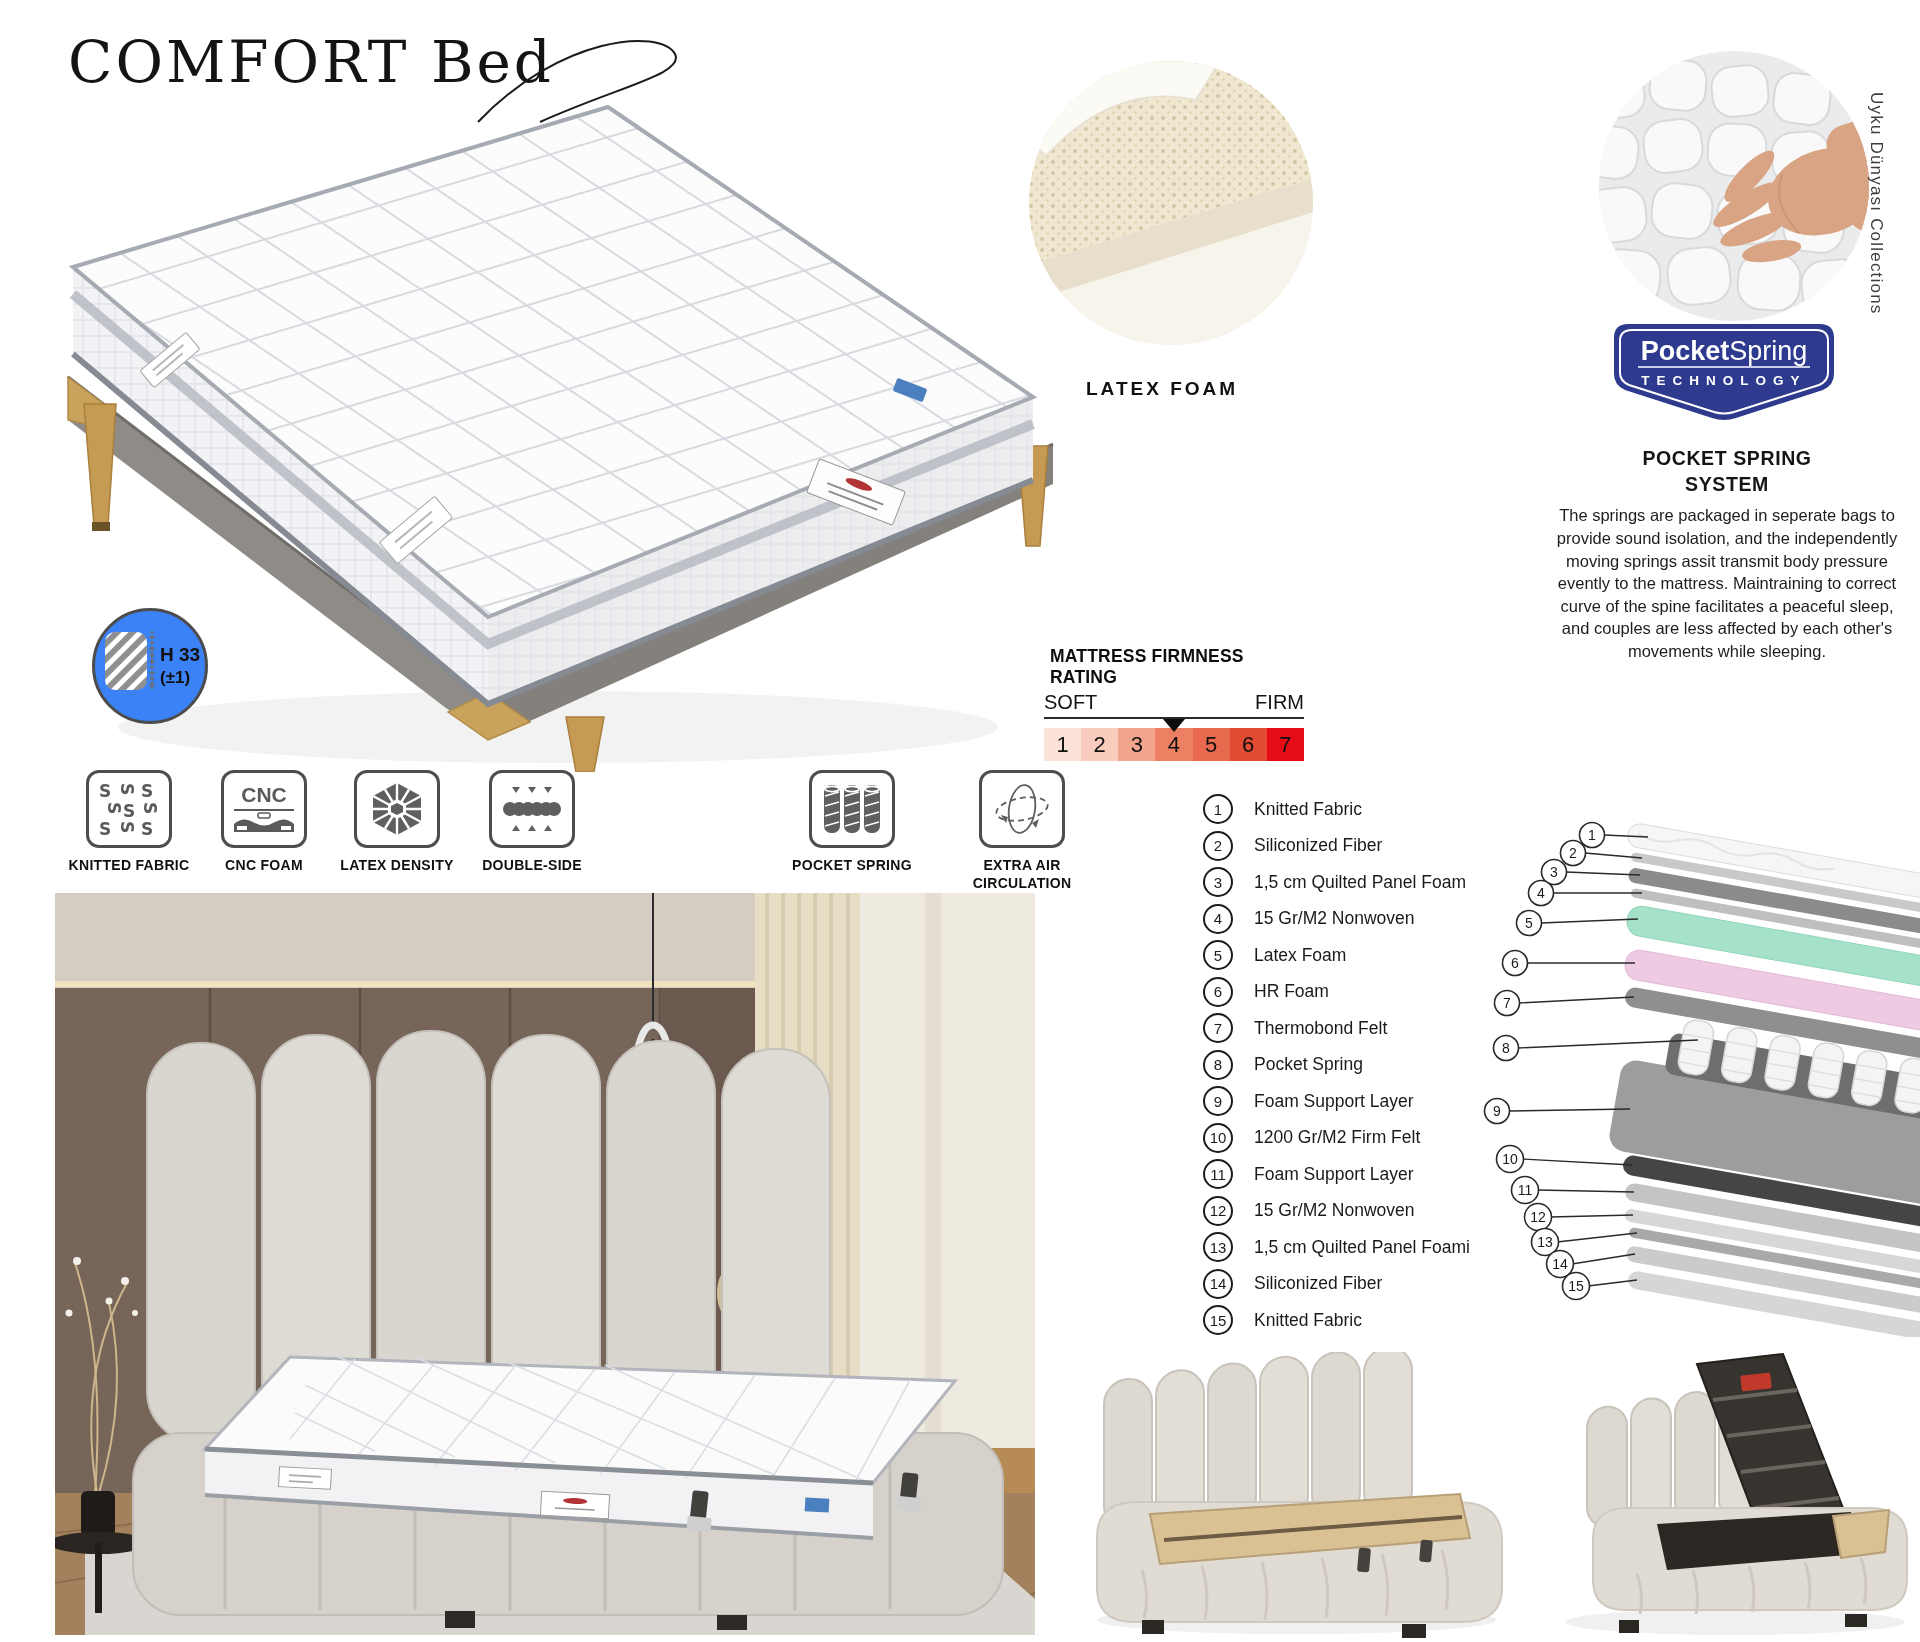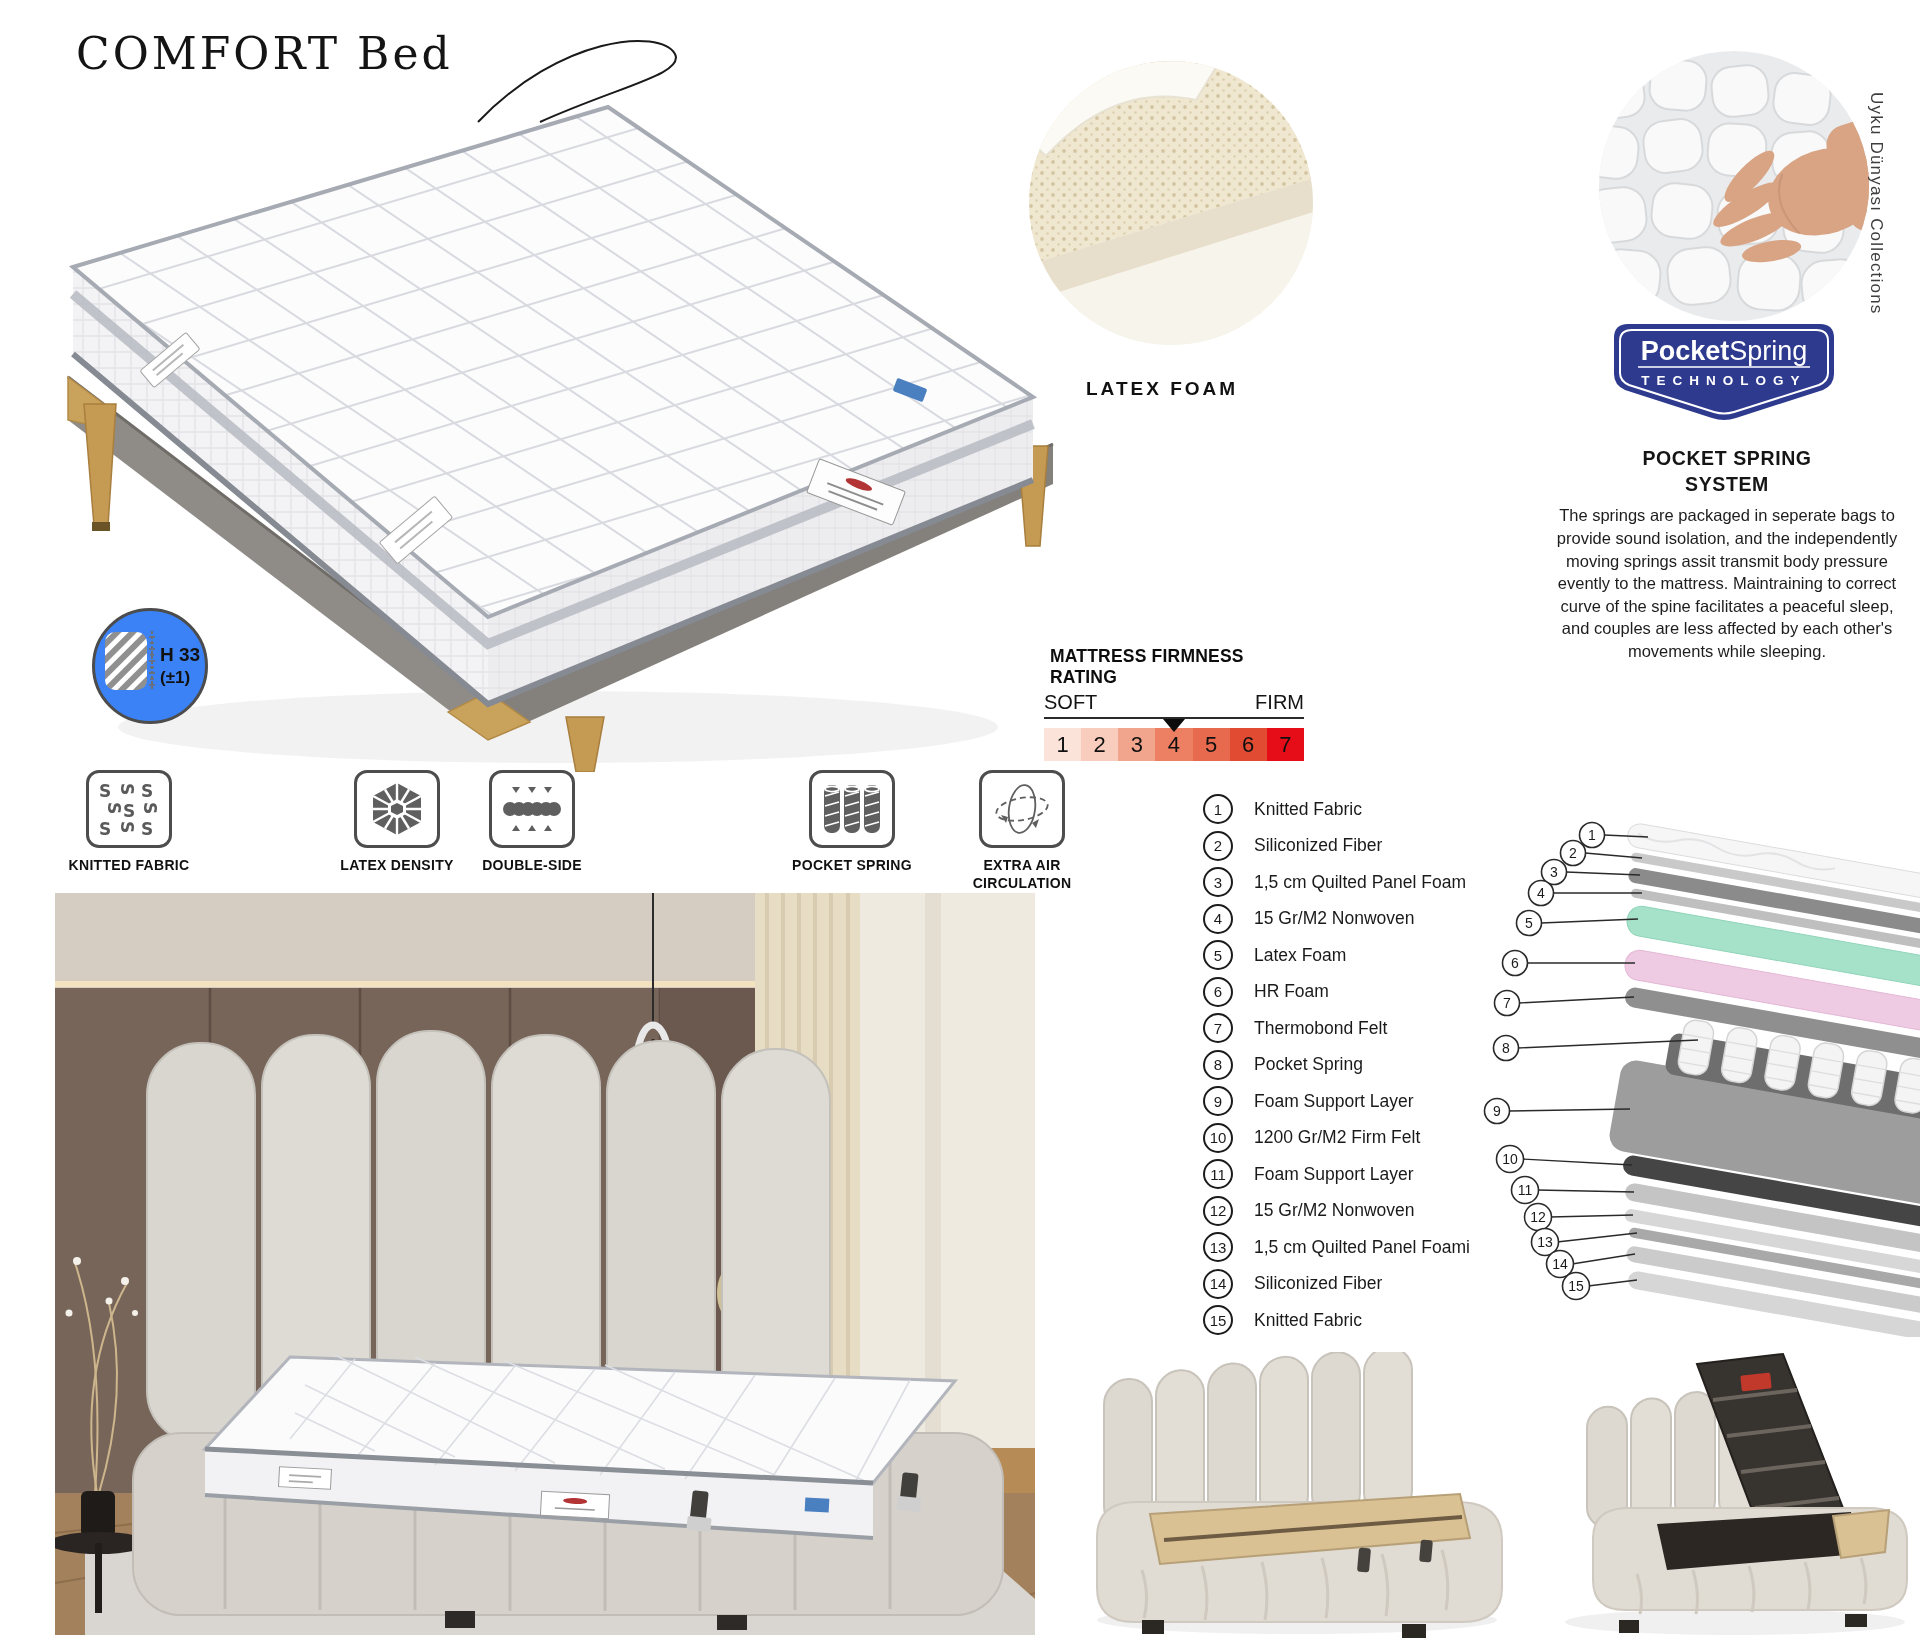--- a/index.html
+++ b/index.html
@@ -1,22 +1,22 @@
 <!DOCTYPE html>
 <html><head>
 <meta charset="utf-8">
 <style>
   html,body{margin:0;padding:0;background:#fff;}
   .canvas{position:relative;width:1920px;height:1642px;background:#ffffff;overflow:hidden;
           font-family:"Liberation Sans",sans-serif;color:#151515;}
   .abs{position:absolute;}
 
   
-  .title{left:76px;top:28px;font-family:"DejaVu Serif",serif;font-weight:400;
-         font-size:44px;letter-spacing:3px;color:#141414;}
+  .title{left:68px;top:28px;font-family:"DejaVu Serif",serif;font-weight:400;
+         font-size:58px;letter-spacing:3px;color:#141414;}
   .title-swash{left:470px;top:26px;}
 
   
   .hero{left:18px;top:72px;}
   .latex-photo{left:1028px;top:60px;}
   .latex-label{left:1086px;top:378px;font-size:19px;font-weight:bold;letter-spacing:3px;color:#111;}
   .pocket-photo{left:1598px;top:50px;}
   .badge{left:1612px;top:322px;}
   .vbrand{left:1866px;top:92px;writing-mode:vertical-rl;font-size:17px;color:#3d3d3d;letter-spacing:1.2px;}
 
@@ -241,20 +241,33 @@
             <text x="48" y="34" transform="rotate(90 54 27)">S</text>
           <text x="2" y="54">S</text>
             <text x="24" y="52" transform="rotate(90 30 46)">S</text>
             <text x="44" y="54">S</text>
         </g>
       </svg>
     </div>
     <div class="flabel">KNITTED FABRIC</div>
   </div>
 
+  <div class="feature" style="left:189px;top:770px;">
+    <div class="ficon">
+      <svg width="66" height="58" viewBox="0 0 66 58">
+        <text x="33" y="22" text-anchor="middle" font-family="Liberation Sans, sans-serif" font-size="21" font-weight="bold" fill="#5a5a5a">CNC</text>
+        <line x1="3" y1="30" x2="63" y2="30" stroke="#5a5a5a" stroke-width="2"></line>
+        <path d="M3,52 V44 Q12,36 22,42 Q33,49 44,42 Q54,36 63,44 V52 Z" fill="#5a5a5a"></path>
+        <rect x="6" y="46" width="10" height="4" fill="#fff"></rect>
+          <rect x="50" y="46" width="10" height="4" fill="#fff"></rect>
+        <rect x="27" y="33" width="12" height="5" rx="2" fill="none" stroke="#5a5a5a" stroke-width="1.5"></rect>
+      </svg>
+    </div>
+    <div class="flabel">CNC FOAM</div>
+  </div>
 
   <div class="feature" style="left:322px;top:770px;">
     <div class="ficon">
       <svg width="60" height="56" viewBox="0 0 60 56">
         <polygon points="30,2 54,15 54,41 30,54 6,41 6,15" fill="#5f5f5f"></polygon>
         <g stroke="#ffffff" stroke-width="2.4">
           <line x1="30" y1="2" x2="30" y2="54"></line>
             <line x1="6" y1="15" x2="54" y2="41"></line>
             <line x1="54" y1="15" x2="6" y2="41"></line>
           <line x1="18" y1="8.5" x2="42" y2="47.5"></line>

